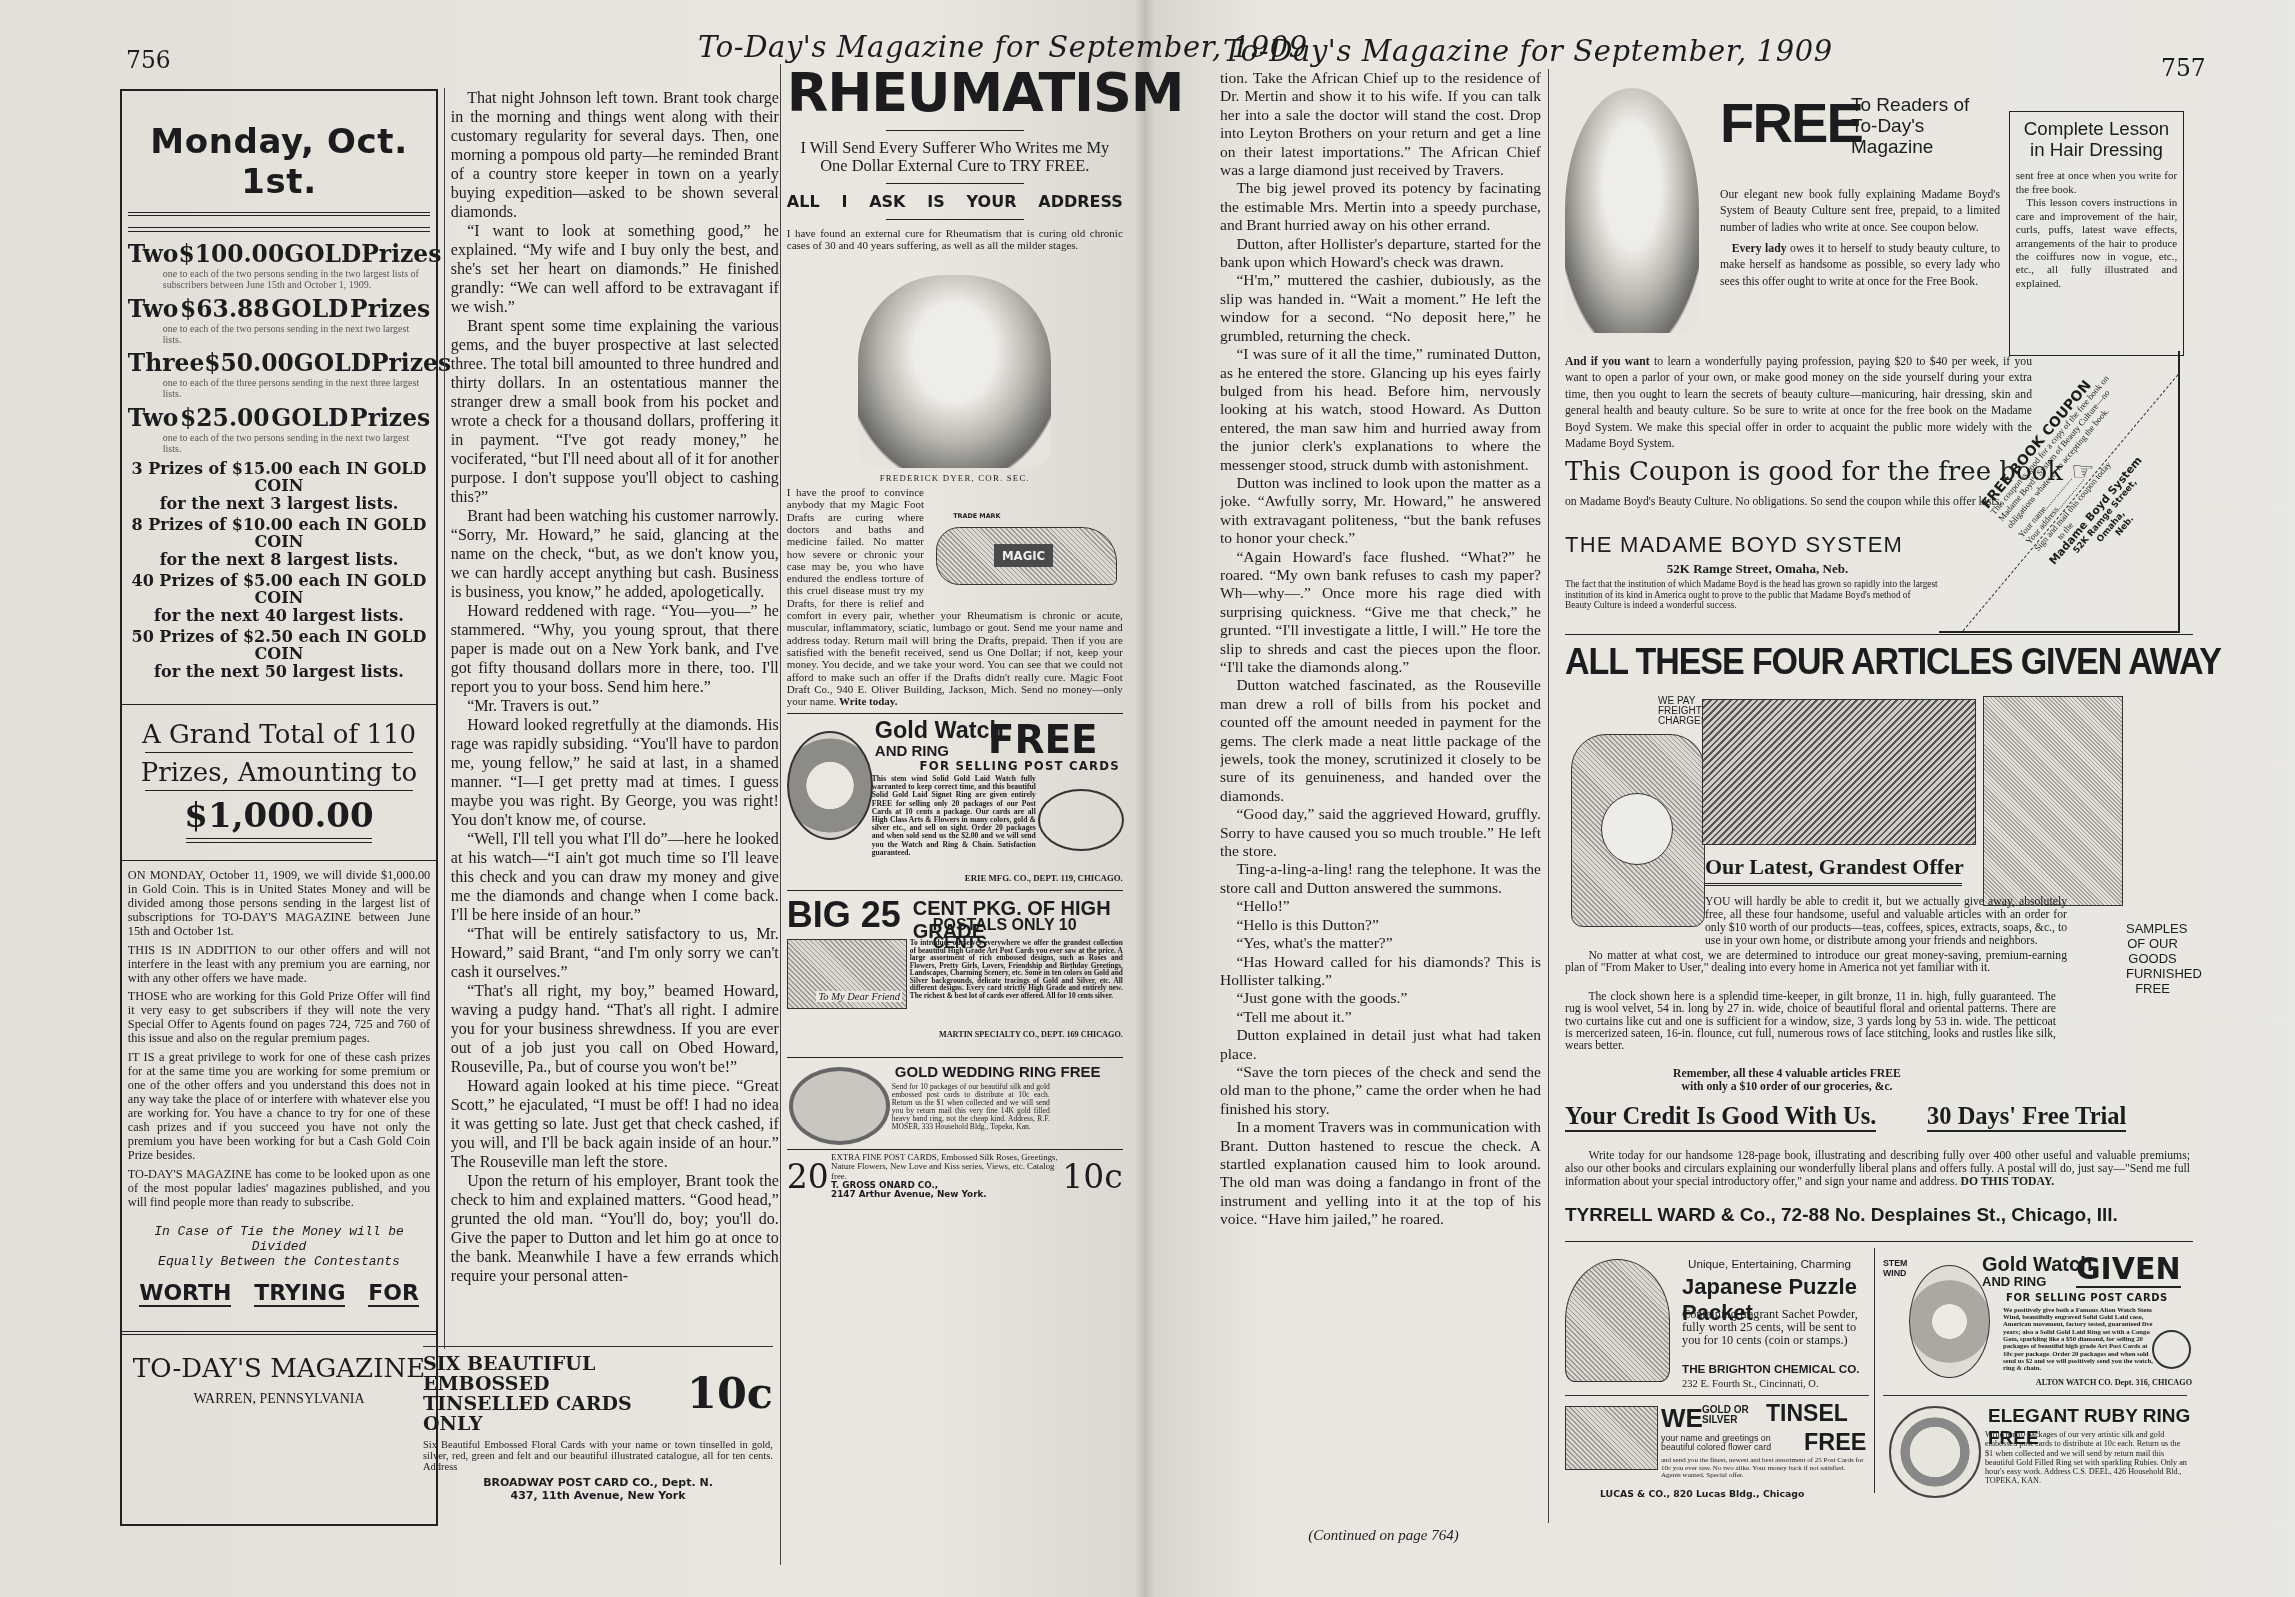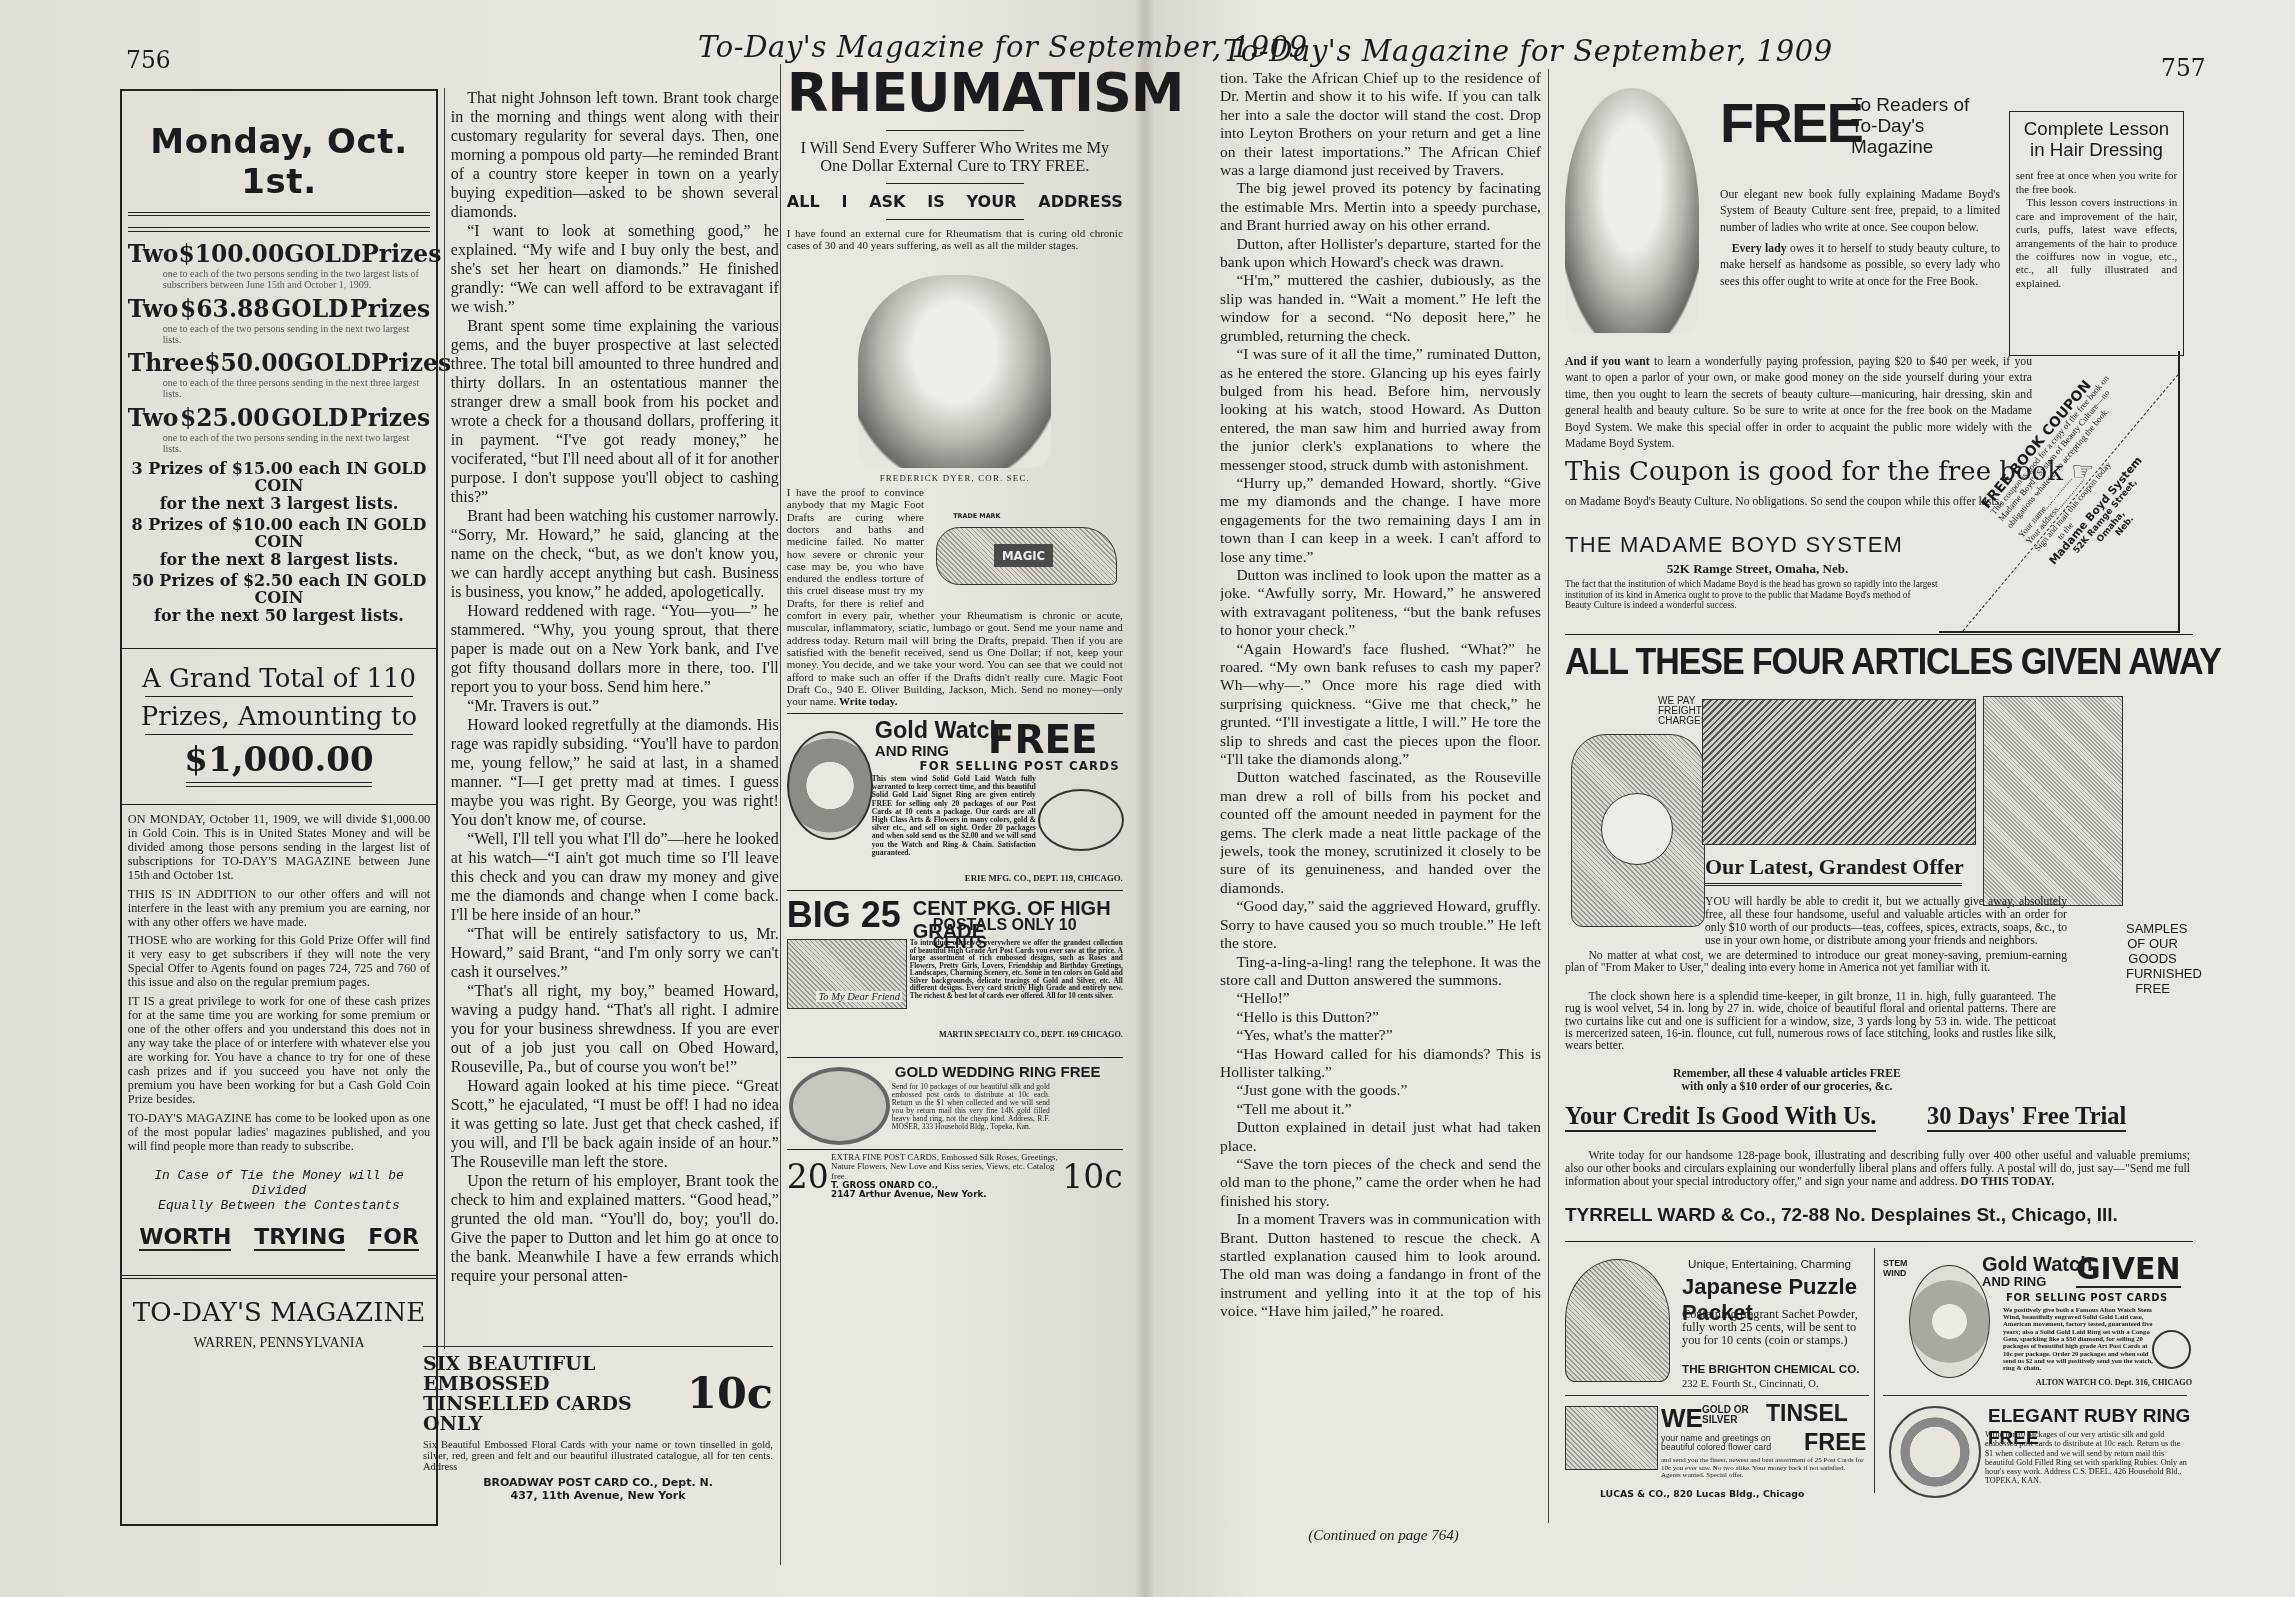--- a/index.html
+++ b/index.html
@@ -84,20 +84,24 @@
   <div style="margin-top:5.8px;">
     <div class="coin">
         <div>3 Prizes of $15.00 each IN GOLD COIN</div>
         <div>for the next 3 largest lists.</div>
       </div>
     <div class="coin" style="margin-top:3.5px;">
         <div>8 Prizes of $10.00 each IN GOLD COIN</div>
         <div>for the next 8 largest lists.</div>
       </div>
     <div class="coin" style="margin-top:3.5px;">
+        <div>40 Prizes of $5.00 each IN GOLD COIN</div>
+        <div>for the next 40 largest lists.</div>
+      </div>
+    <div class="coin" style="margin-top:3.5px;">
         <div>50 Prizes of $2.50 each IN GOLD COIN</div>
         <div>for the next 50 largest lists.</div>
       </div>
   </div>
 
   <div class="rule" style="margin:23.4px -5.8px 0;"></div>
   <div class="bigserif center" style="font-size:26px;margin-top:14px;font-weight:normal;">A Grand Total of 110</div>
   <div class="rule" style="margin:3.5px 17.5px;border-width:0.6px;"></div>
   <div class="bigserif center" style="font-size:26px;font-weight:normal;">Prizes, Amounting to</div>
   <div class="rule" style="margin:3.5px 17.5px;border-width:0.6px;"></div>
@@ -228,21 +232,20 @@
 
 <div class="abs runhead" style="left:1223px;top:34px;">To-Day's Magazine for September, 1909</div>
 <div class="abs folio" style="left:2161px;top:54px;">757</div>
 
 <div class="abs col-text" style="left:1220px;top:69px;width:321px;height:1454px;overflow:hidden;padding-right:7px;border-right:1.2px solid #444;font-size:15.5px;line-height:18.4px;">
   <p style="text-indent:0">tion. Take the African Chief up to the residence of Dr. Mertin and show it to his wife. If you can talk her into a sale the doctor will stand the cost. Drop into Leyton Brothers on your return and get a line on their latest importations.” The African Chief was a large diamond just received by Travers.</p>
   <p>The big jewel proved its potency by facinating the estimable Mrs. Mertin into a speedy purchase, and Brant hurried away on his other errand.</p>
   <p>Dutton, after Hollister's departure, started for the bank upon which Howard's check was drawn.</p>
   <p>“H'm,” muttered the cashier, dubiously, as the slip was handed in. “Wait a moment.” He left the window for a second. “No deposit here,” he grumbled, returning the check.</p>
   <p>“I was sure of it all the time,” ruminated Dutton, as he entered the store. Glancing up his eyes fairly bulged from his head. Before him, nervously looking at his watch, stood Howard. As Dutton entered, the man saw him and hurried away from the junior clerk's explanations to where the messenger stood, struck dumb with astonishment.</p>
-  <p>“Hurry up,” demanded Howard, shortly. “Give me my diamonds and the change. I have more engagements for the two remaining days I am in town than I can keep in a week. I can't afford to lose any time.”</p>
   <p>Dutton was inclined to look upon the matter as a joke. “Awfully sorry, Mr. Howard,” he answered with extravagant politeness, “but the bank refuses to honor your check.”</p>
   <p>“Again Howard's face flushed. “What?” he roared. “My own bank refuses to cash my paper? Wh—why—.” Once more his rage died with surprising quickness. “Give me that check,” he grunted. “I'll investigate a little, I will.” He tore the slip to shreds and cast the pieces upon the floor. “I'll take the diamonds along.”</p>
   <p>Dutton watched fascinated, as the Rouseville man drew a roll of bills from his pocket and counted off the amount needed in payment for the gems. The clerk made a neat little package of the jewels, took the money, scrutinized it closely to be sure of its genuineness, and handed over the diamonds.</p>
   <p>“Good day,” said the aggrieved Howard, gruffly. Sorry to have caused you so much trouble.” He left the store.</p>
   <p>Ting-a-ling-a-ling! rang the telephone. It was the store call and Dutton answered the summons.</p>
   <p>“Hello!”</p>
   <p>“Hello is this Dutton?”</p>
   <p>“Yes, what's the matter?”</p>
   <p>“Has Howard called for his diamonds? This is Hollister talking.”</p>
   <p>“Just gone with the goods.”</p>

